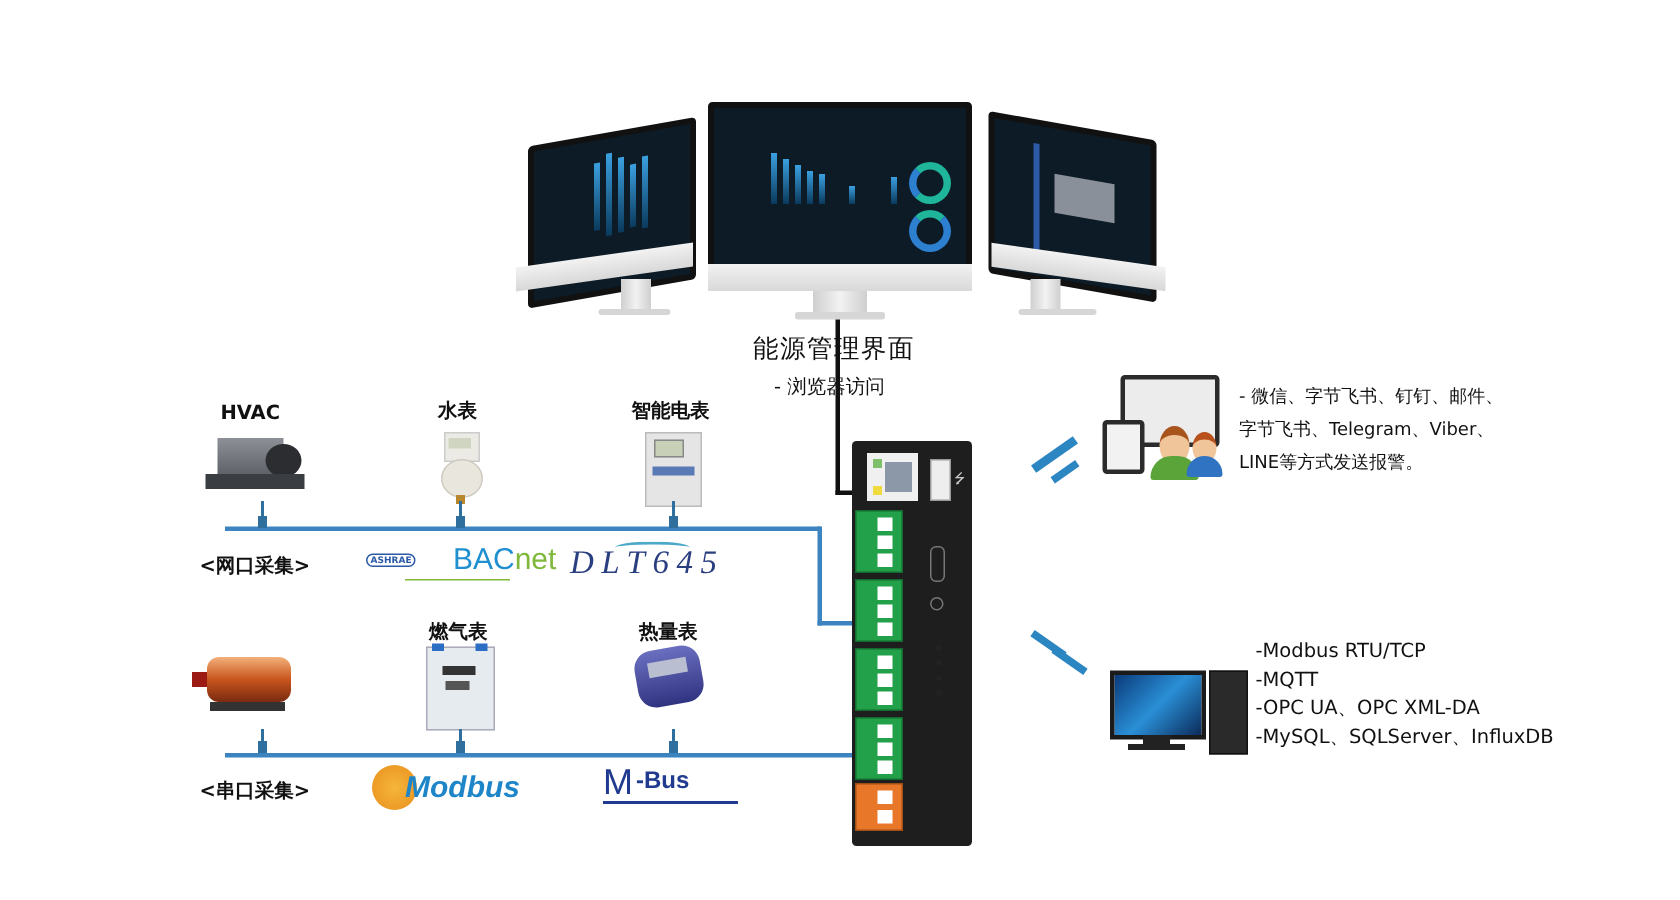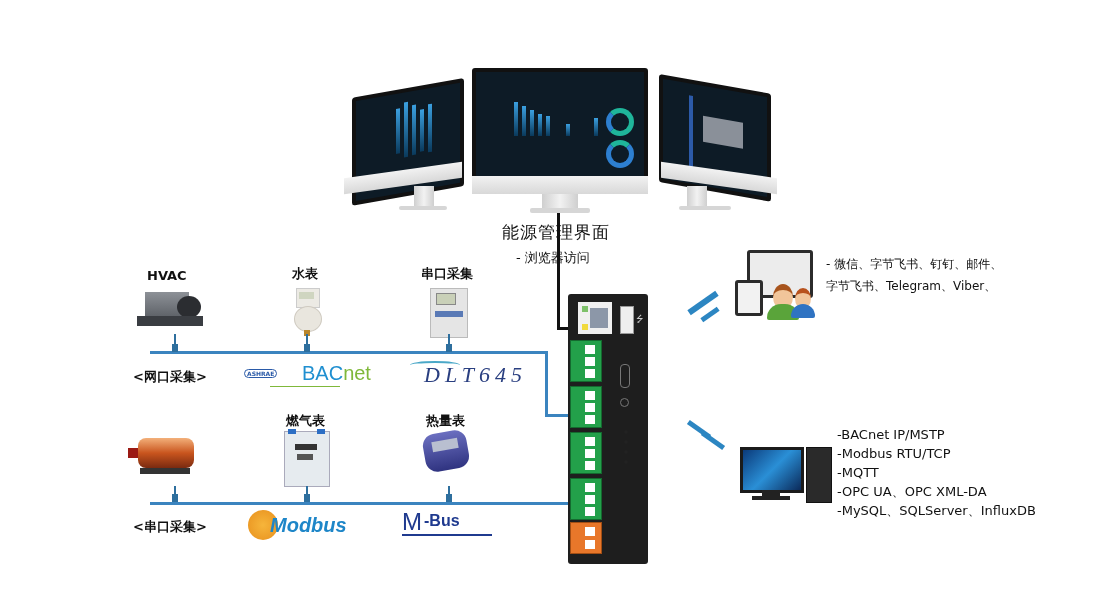--- a/index.html
+++ b/index.html
@@ -66,21 +66,21 @@
 </div>
 
 <div class="abs" style="left:502px;top:221px;font-size:17px;letter-spacing:1px;">能源管理界面</div>
 <div class="abs" style="left:516px;top:249px;font-size:13px;">- 浏览器访问</div>
 
 <div class="abs" style="left:557px;top:213px;width:3px;height:117px;background:#111;"></div>
 <div class="abs" style="left:557px;top:327px;width:24px;height:3px;background:#111;"></div>
 
 <div class="lbl" style="left:147px;top:268px;text-align:right;">HVAC</div>
 <div class="lbl" style="left:292px;top:265px;">水表</div>
-<div class="lbl" style="left:421px;top:265px;">串口采集</div>
+<div class="lbl" style="left:421px;top:265px;">智能电表</div>
 
 <div class="abs" style="left:137px;top:290px;width:66px;height:40px;">
   <div class="abs" style="left:8px;top:2px;width:44px;height:26px;background:linear-gradient(#8d9197,#5c6066);"></div>
   <div class="abs" style="left:40px;top:6px;width:24px;height:22px;border-radius:50%;background:#2b2d31;"></div>
   <div class="abs" style="left:0;top:26px;width:66px;height:10px;background:#3a3d42;"></div>
 </div>
 
 <div class="abs" style="left:294px;top:288px;width:26px;height:48px;">
   <div class="abs" style="left:2px;top:0;width:22px;height:18px;background:#eceae4;border:1px solid #ccc;"></div>
   <div class="abs" style="left:5px;top:4px;width:15px;height:7px;background:#cfd5c0;"></div>
@@ -106,21 +106,21 @@
 <div class="proto" style="left:133px;top:368px;">&lt;网口采集&gt;</div>
 
 <div class="abs" style="left:244px;top:362px;width:110px;height:26px;">
   <span style="position:absolute;left:0;top:7px;font-size:6px;color:#2a5aa8;border:1px solid #2a5aa8;border-radius:6px;padding:0 2px;font-weight:bold;">ASHRAE</span>
   <span style="position:absolute;left:26px;top:0;font-size:20px;font-weight:normal;font-family:'Liberation Sans',sans-serif;margin-left:32px;">
     <span style="color:#1f8fd0;">BAC</span><span style="color:#7fb83a;">net</span>
   </span>
   <div class="abs" style="left:26px;top:24px;width:70px;height:1px;background:#7fb83a;"></div>
 </div>
 
-<div class="abs" style="left:380px;top:362px;font-family:'Liberation Serif',serif;font-style:italic;font-size:22px;letter-spacing:5px;color:#2a3f80;margin-left:44px;">DLT645</div>
+<div class="abs" style="left:380px;top:362px;font-family:'Liberation Serif',serif;font-style:italic;font-size:22px;letter-spacing:5px;color:#2a3f80;">DLT645</div>
 <div class="abs" style="left:410px;top:361px;width:50px;height:6px;border-top:2px solid #4aa8c8;border-radius:50% 50% 0 0;"></div>
 
 <div class="lbl" style="left:151px;top:412px;margin-top:32px;">锅炉</div>
 <div class="lbl" style="left:286px;top:412px;">燃气表</div>
 <div class="lbl" style="left:426px;top:412px;">热量表</div>
 
 <div class="abs" style="left:128px;top:432px;width:68px;height:44px;">
   <div class="abs" style="left:0;top:16px;width:12px;height:10px;background:#9b1a14;"></div>
   <div class="abs" style="left:10px;top:6px;width:56px;height:30px;border-radius:8px;background:linear-gradient(#f3b07a,#c9551e,#7a2a10);"></div>
   <div class="abs" style="left:12px;top:36px;width:50px;height:6px;background:#333;"></div>
@@ -208,31 +208,31 @@
   <div class="abs" style="left:0;top:30px;width:22px;height:30px;background:#f2f2f2;border:3px solid #2b2b2b;border-radius:3px;"></div>
   <div class="abs" style="left:38px;top:34px;width:20px;height:20px;border-radius:50%;background:#f1c59a;border-top:6px solid #a8541d;"></div>
   <div class="abs" style="left:32px;top:54px;width:32px;height:16px;border-radius:14px 14px 2px 2px;background:#5aa43a;"></div>
   <div class="abs" style="left:60px;top:38px;width:16px;height:16px;border-radius:50%;background:#f1c59a;border-top:5px solid #b8511c;"></div>
   <div class="abs" style="left:56px;top:54px;width:24px;height:14px;border-radius:12px 12px 2px 2px;background:#2f73c2;"></div>
 </div>
 
 <div class="abs text-lines" style="left:826px;top:253px;font-size:12px;line-height:22px;">
   <div>- 微信、字节飞书、钉钉、邮件、</div>
   <div>字节飞书、Telegram、Viber、</div>
+  <div>LINE等方式发送报警。</div>
 </div>
 
 <div class="abs" style="left:686px;top:427px;width:26px;height:5px;background:#2c86c2;transform:rotate(35deg);"></div>
 <div class="abs" style="left:700px;top:438px;width:26px;height:5px;background:#2c86c2;transform:rotate(35deg);"></div>
 
 <div class="abs" style="left:740px;top:447px;width:96px;height:56px;">
   <div class="abs" style="left:0;top:0;width:58px;height:40px;background:linear-gradient(135deg,#0b3a7a,#2a8fd6,#0b2a5a);border:3px solid #1b1b1b;"></div>
   <div class="abs" style="left:22px;top:43px;width:18px;height:6px;background:#222;"></div>
   <div class="abs" style="left:12px;top:49px;width:38px;height:4px;background:#222;"></div>
   <div class="abs" style="left:66px;top:0;width:24px;height:54px;background:#2a2a2a;border:1px solid #111;"></div>
 </div>
 
 <div class="abs text-lines" style="left:837px;top:425px;font-size:13px;line-height:19px;">
-  <div>-BACnet IP/MSTP</div>
   <div>-Modbus RTU/TCP</div>
   <div>-MQTT</div>
   <div>-OPC UA、OPC XML-DA</div>
   <div>-MySQL、SQLServer、InfluxDB</div>
 </div>
 
 </body></html>

